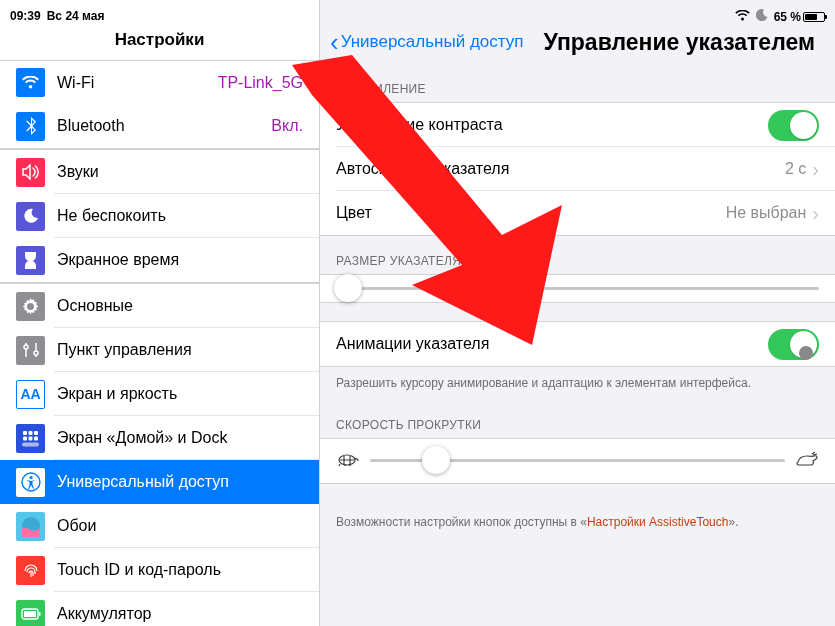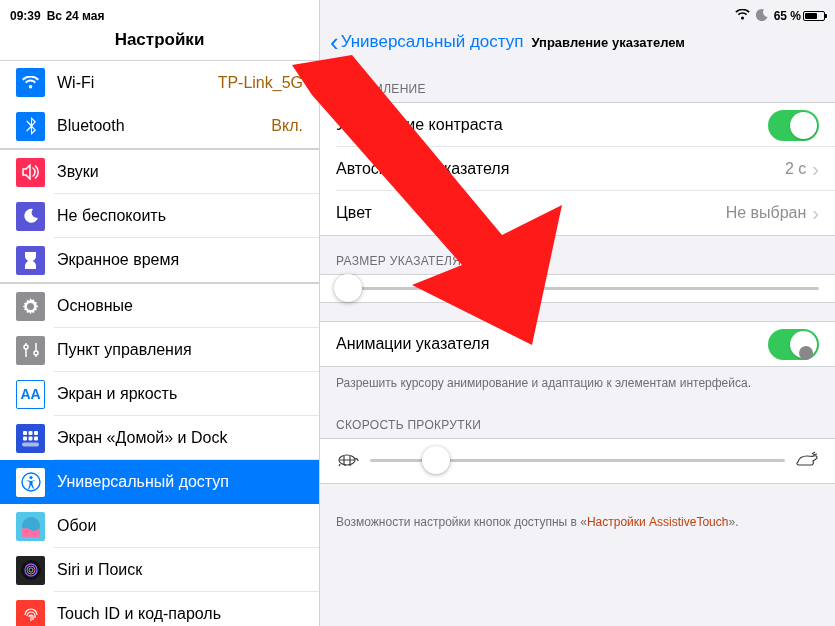--- a/index.html
+++ b/index.html
@@ -1,43 +1,43 @@
 <!DOCTYPE html>
 <html><head>
 <meta charset="utf-8">
 <style>
 *{margin:0;padding:0;box-sizing:border-box;-webkit-font-smoothing:antialiased}
 body{font-family:-apple-system,"SF Pro Text","Helvetica Neue",Arial,sans-serif;background:#f2f2f7;width:835px;height:626px;overflow:hidden;color:#000;position:relative}
 .container{display:flex;height:100%;background:#fff}
 
 .status{position:absolute;top:0;left:0;right:0;height:20px;display:flex;justify-content:space-between;align-items:center;padding:16px 10px;font-size:12px;font-weight:600;z-index:10}
 .status-left{display:flex;align-items:center;gap:6px}
-.status-right{display:flex;align-items:center;gap:6px}
+.status-right{display:flex;align-items:flex-end;gap:6px}
 .batt{display:flex;align-items:center;gap:2px}
 .batt-body{width:22px;height:10px;border:1px solid #000;border-radius:2px;position:relative}
 .batt-body::after{content:"";position:absolute;right:-3px;top:2px;width:2px;height:4px;background:#000;border-radius:0 1px 1px 0}
 .batt-fill{position:absolute;left:1px;top:1px;bottom:1px;width:60%;background:#000;border-radius:1px}
 
 .side{width:320px;border-right:1px solid #d1d1d6;background:#fff;display:flex;flex-direction:column;padding-top:20px;overflow:hidden}
 .side-title{text-align:center;font-size:17px;font-weight:600;padding:10px 0}
 .cell{display:flex;align-items:center;height:44px;padding:8px 16px;background:#fff;position:relative;font-size:16px}
 .cell::after{content:"";position:absolute;bottom:0;left:54px;right:0;height:1px;background:#e5e5ea}
 .cell.nosep::after{display:none}
 .cell-icon{width:29px;height:29px;border-radius:2px;margin-right:12px;display:flex;align-items:center;justify-content:center;color:#fff;font-size:15px;flex-shrink:0}
 .cell-label{flex:1}
-.cell-detail{color:#a16207;font-size:16px}
+.cell-detail{color:#a21caf;font-size:16px}
 .cell.selected{background:#007aff;color:#fff}
 .cell.selected::after{display:none}
 .gap{height:28px;background:#f2f2f7;border-top:1px solid #d1d1d6;border-bottom:1px solid #d1d1d6}
 
 .detail{flex:1;background:#f2f2f7;padding-top:20px;overflow:hidden;position:relative}
 .nav{display:flex;align-items:center;height:44px;padding:0 10px;background:#f2f2f7}
 .back{display:flex;align-items:center;color:#007aff;font-size:17px;cursor:pointer}
 .back-chev{font-size:26px;font-weight:300;margin-right:2px;line-height:1}
-.nav-title{font-size:13px;font-weight:600;margin-left:8px}
+.nav-title{font-size:23px;font-weight:600;margin-left:20px}
 .section-header{font-size:12px;color:#6d6d72;text-transform:uppercase;padding:18px 16px 6px;letter-spacing:0.3px}
 .group{background:#fff;border-top:1px solid #d1d1d6;border-bottom:1px solid #d1d1d6}
 .row{display:flex;align-items:center;min-height:44px;padding:0 16px;position:relative;font-size:16px}
 .row::after{content:"";position:absolute;bottom:0;left:16px;right:0;height:1px;background:#e5e5ea}
 .row:last-child::after{display:none}
 .row-label{flex:1}
 .row-detail{color:#8e8e93;margin-right:6px}
 .chev{color:#c7c7cc;font-size:20px;font-weight:400}
 .toggle{width:51px;height:31px;background:#34c759;border-radius:16px;position:relative}
 .toggle::after{content:"";position:absolute;width:27px;height:27px;background:#fff;border-radius:50%;top:2px;right:2px;box-shadow:0 1px 2px rgba(0,0,0,0.2)}
@@ -184,31 +184,20 @@
     <div class="cell">
       <div class="cell-icon ic-wall">
           <svg width="22" height="22" viewBox="0 0 22 22">
             <circle cx="11" cy="11" r="9" fill="#3ba9d4"></circle>
             <path d="M2 14c3-2 6-1 9 1s6 0 9-2v6a9 9 0 0 1-18 0z" fill="#ff6fa5"></path>
           </svg>
         </div>
       <span class="cell-label">Обои</span>
     </div>
     <div class="cell">
-      <div class="cell-icon ic-siri">
-          <svg width="22" height="22" viewBox="0 0 22 22">
-            <circle cx="11" cy="11" r="10" fill="#111"></circle>
-            <circle cx="11" cy="11" r="6" fill="none" stroke="#7d5fff" stroke-width="1.3"></circle>
-            <circle cx="11" cy="11" r="4" fill="none" stroke="#ff5fa2" stroke-width="1"></circle>
-            <circle cx="11" cy="11" r="2" fill="none" stroke="#5fffd4" stroke-width="0.8"></circle>
-          </svg>
-        </div>
-      <span class="cell-label">Siri и Поиск</span>
-    </div>
-    <div class="cell">
       <div class="cell-icon ic-touch">
           <svg width="18" height="18" viewBox="0 0 18 18" fill="none" stroke="#fff" stroke-width="1.2">
             <path d="M3 10a6 6 0 0 1 12 0M5 11a4 4 0 0 1 8 0v2M7 12a2 2 0 0 1 4 0v3M9 10v6"></path>
           </svg>
         </div>
       <span class="cell-label">Touch ID и код-пароль</span>
     </div>
     <div class="cell nosep">
       <div class="cell-icon ic-batt">
           <svg width="20" height="12" viewBox="0 0 20 12">

